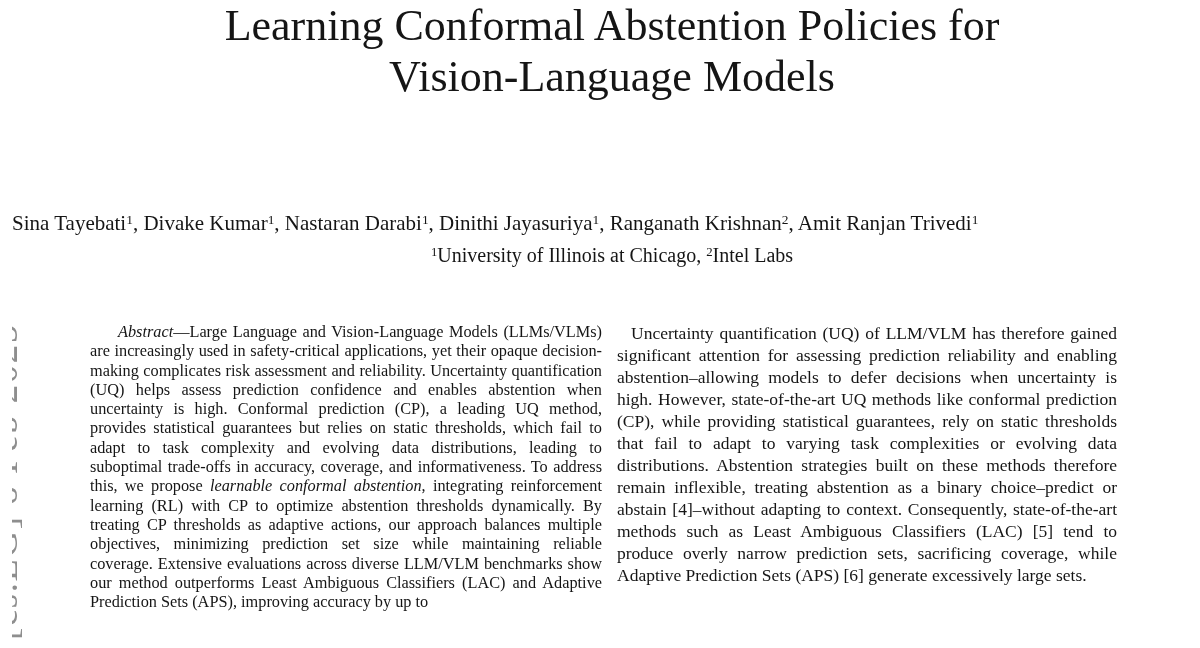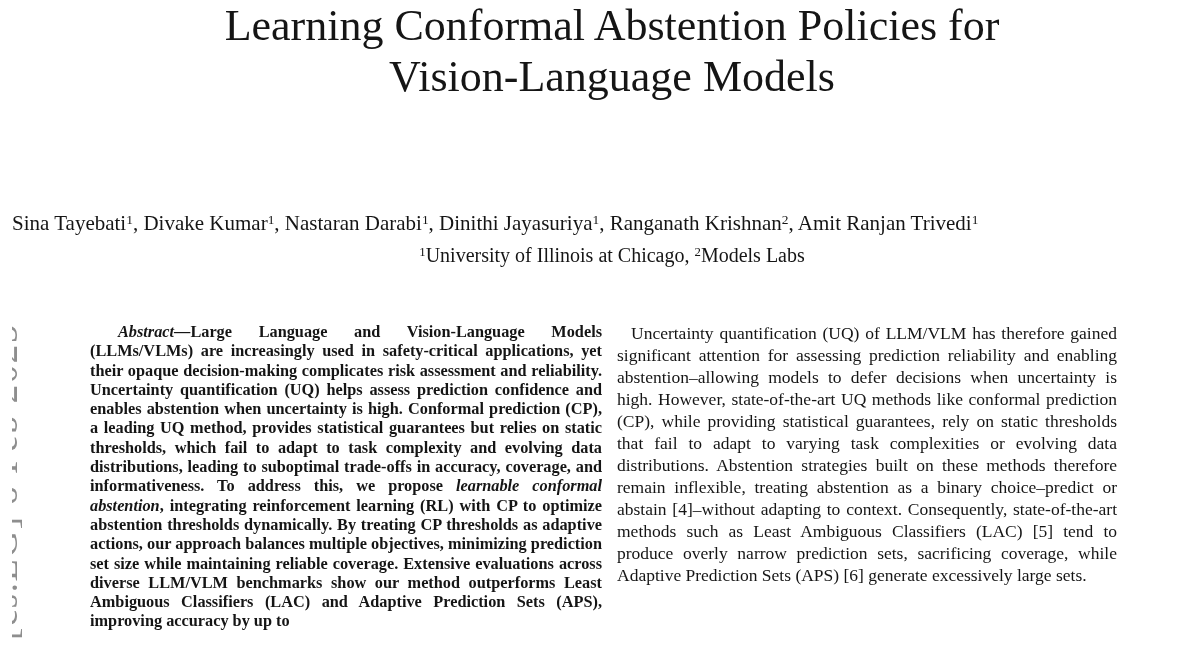--- a/index.html
+++ b/index.html
@@ -42,21 +42,21 @@
     top: 244px; left: 0; width: 1200px;
     text-align: center;
     font-size: 20px;
   }
 
   .col-left {
     position: absolute;
     left: 78px; top: 322px; width: 512px;
     font-size: 16.3px;
     line-height: 19.3px;
-    font-weight: bold;
+    font-weight: normal;
     text-align: justify;
   }
   .col-left p { margin: 0; text-indent: 28px; }
 
   .col-right {
     position: absolute;
     left: 605px; top: 322px; width: 500px;
     font-size: 17.5px;
     line-height: 22px;
     text-align: justify;
@@ -78,21 +78,21 @@
 
   <div class="watermark">[cs.LG]  8 Feb 2025</div>
 
   <div class="title-block">
     <div>Learning Conformal Abstention Policies for</div>
     <div>Vision-Language Models</div>
   </div>
 
   <div class="authors-line"><span>Sina Tayebati</span><span class="sup">1</span><span>, Divake Kumar</span><span class="sup">1</span><span>, Nastaran Darabi</span><span class="sup">1</span><span>, Dinithi Jayasuriya</span><span class="sup">1</span><span>, Ranganath Krishnan</span><span class="sup">2</span><span>, Amit Ranjan Trivedi</span><span class="sup">1</span></div>
 
-  <div class="affiliations-line"><span class="sup">1</span><span>University of Illinois at Chicago, </span><span class="sup">2</span><span>Models Labs</span></div>
+  <div class="affiliations-line"><span class="sup">1</span><span>University of Illinois at Chicago, </span><span class="sup">2</span><span>Intel Labs</span></div>
 
   <div class="col-left">
     <p><span class="italic">Abstract</span><span>—Large Language and Vision-Language Models (LLMs/VLMs) are increasingly used in safety-critical applications, yet their opaque decision-making complicates risk assessment and reliability. Uncertainty quantification (UQ) helps assess prediction confidence and enables abstention when uncertainty is high. Conformal prediction (CP), a leading UQ method, provides statistical guarantees but relies on static thresholds, which fail to adapt to task complexity and evolving data distributions, leading to suboptimal trade-offs in accuracy, coverage, and informativeness. To address this, we propose </span><span class="italic">learnable conformal abstention</span><span>, integrating reinforcement learning (RL) with CP to optimize abstention thresholds dynamically. By treating CP thresholds as adaptive actions, our approach balances multiple objectives, minimizing prediction set size while maintaining reliable coverage. Extensive evaluations across diverse LLM/VLM benchmarks show our method outperforms Least Ambiguous Classifiers (LAC) and Adaptive Prediction Sets (APS), improving accuracy by up to</span></p>
   </div>
 
   <div class="col-right">
     <p>Uncertainty quantification (UQ) of LLM/VLM has therefore gained significant attention for assessing prediction reliability and enabling abstention–allowing models to defer decisions when uncertainty is high. However, state-of-the-art UQ methods like conformal prediction (CP), while providing statistical guarantees, rely on static thresholds that fail to adapt to varying task complexities or evolving data distributions. Abstention strategies built on these methods therefore remain inflexible, treating abstention as a binary choice–predict or abstain [4]–without adapting to context. Consequently, state-of-the-art methods such as Least Ambiguous Classifiers (LAC) [5] tend to produce overly narrow prediction sets, sacrificing coverage, while Adaptive Prediction Sets (APS) [6] generate excessively large sets.</p>
   </div>
 
 </div>

